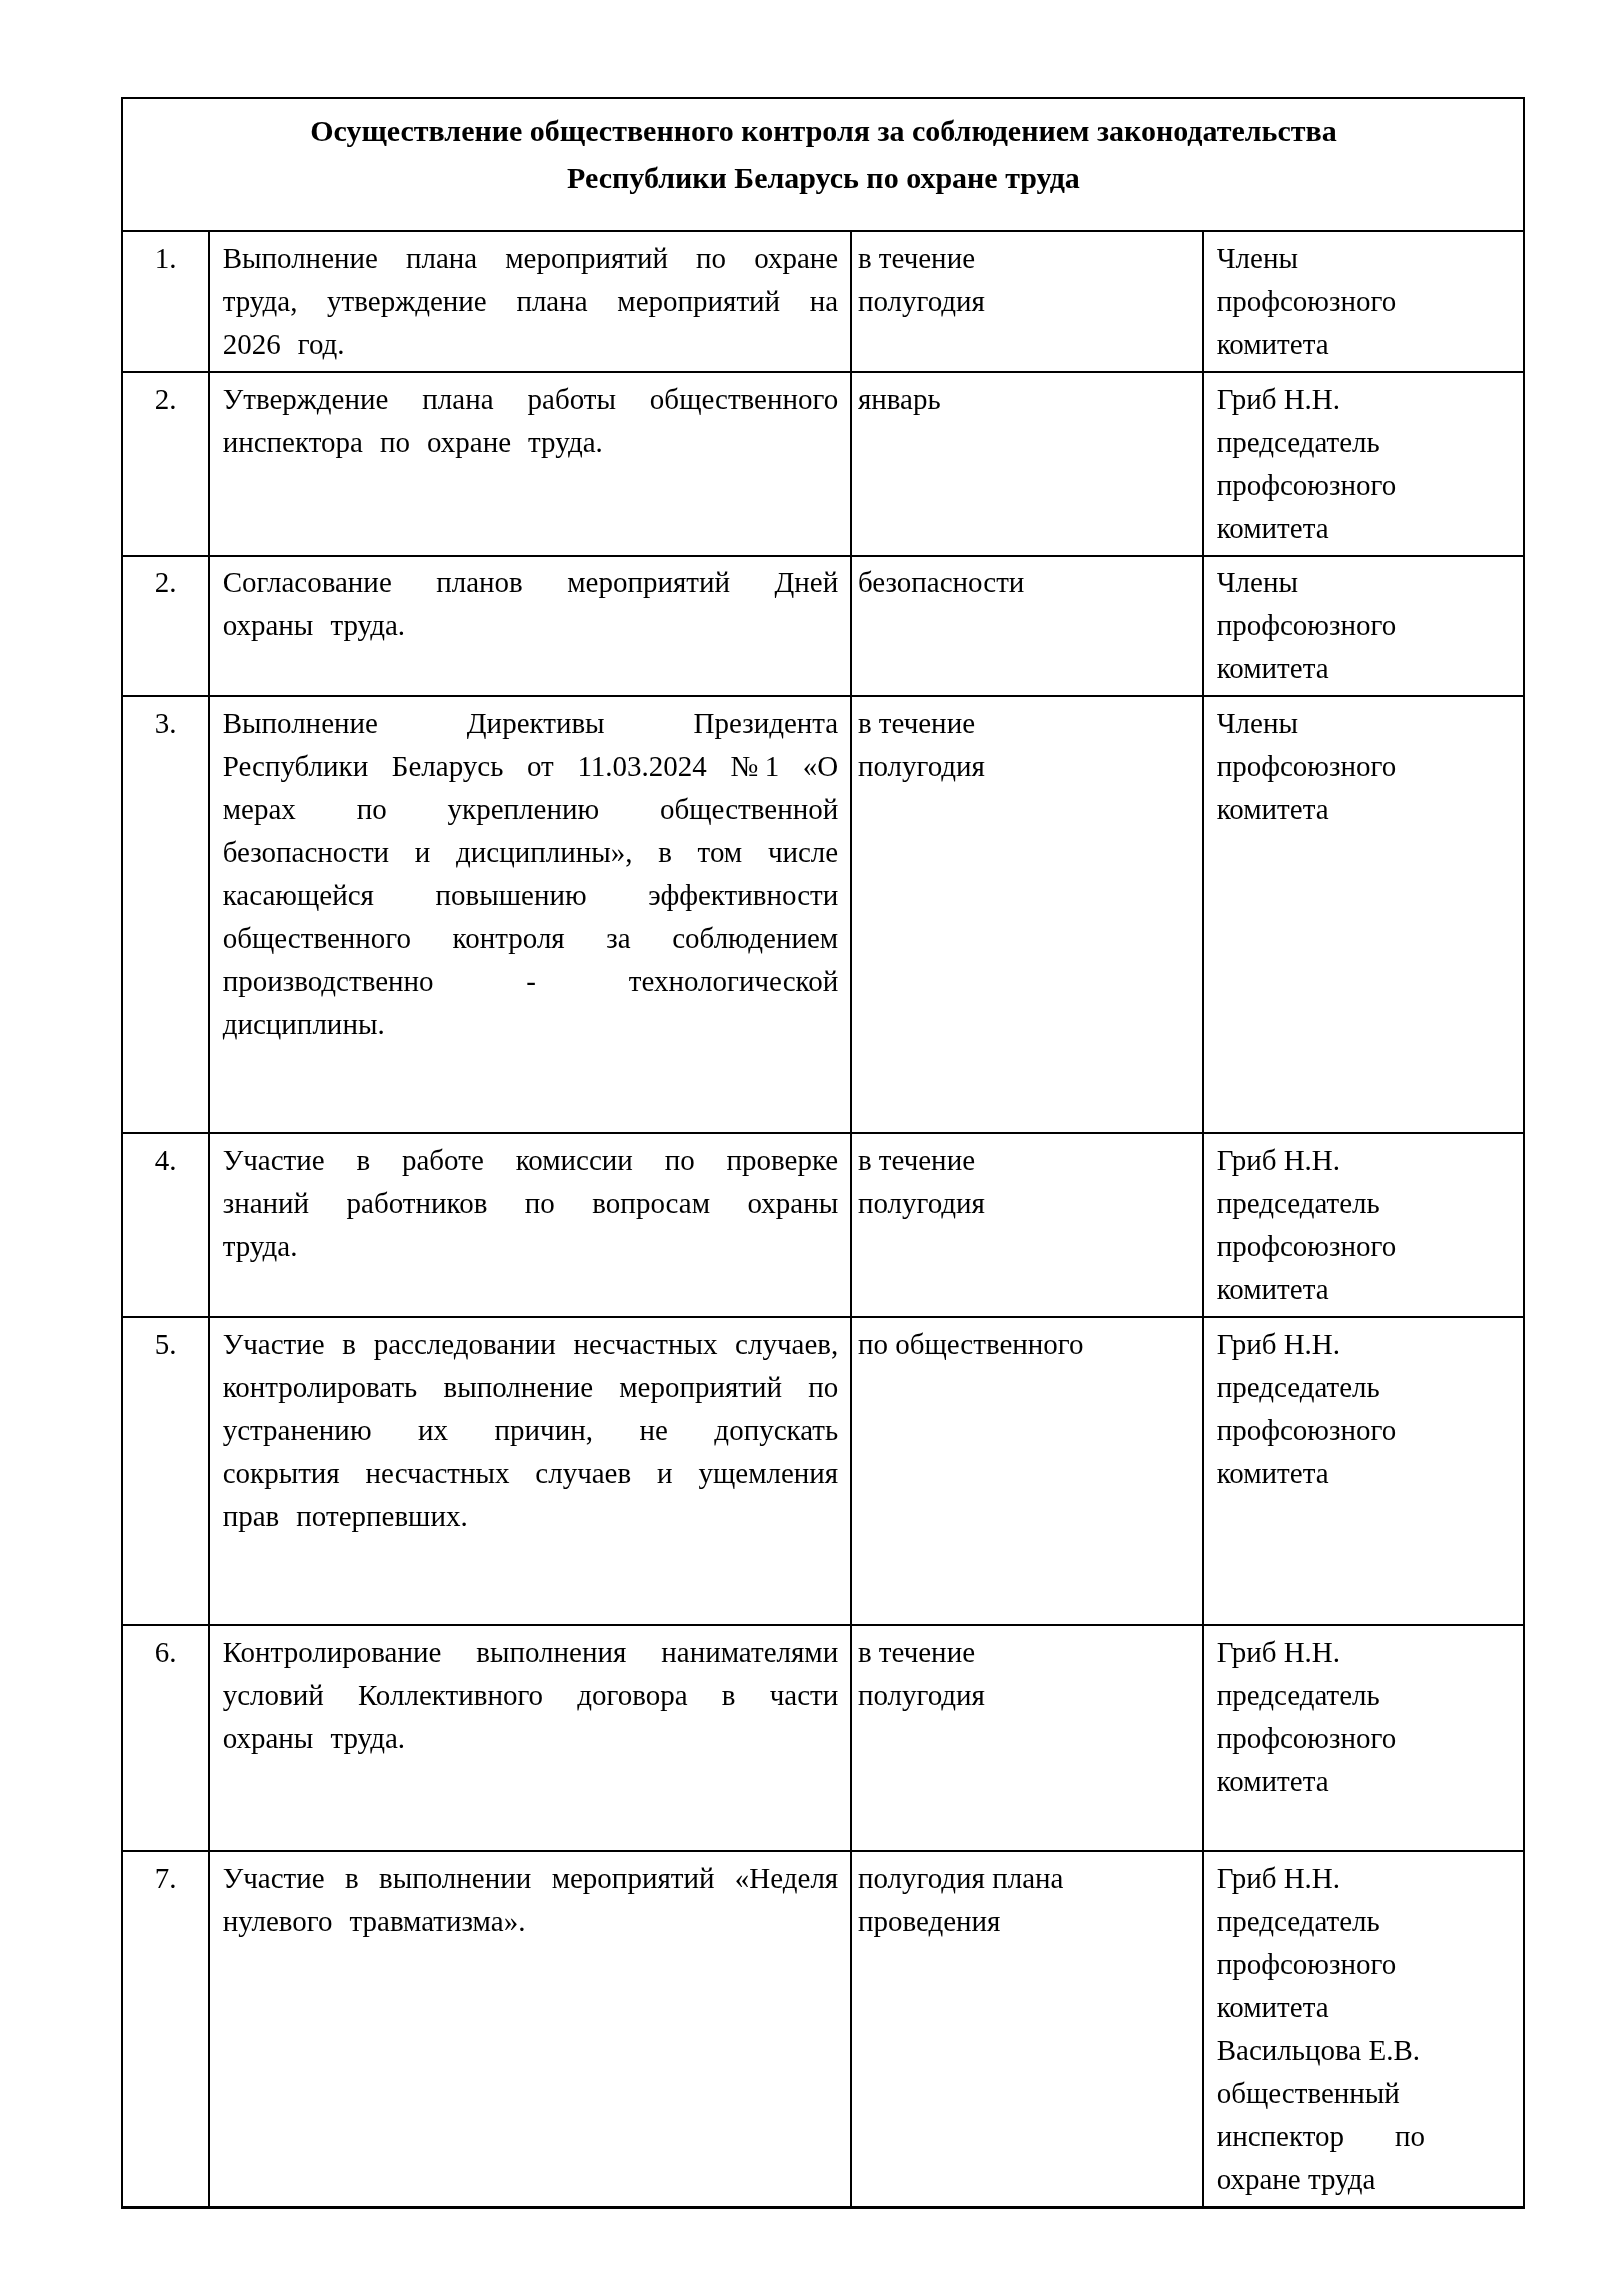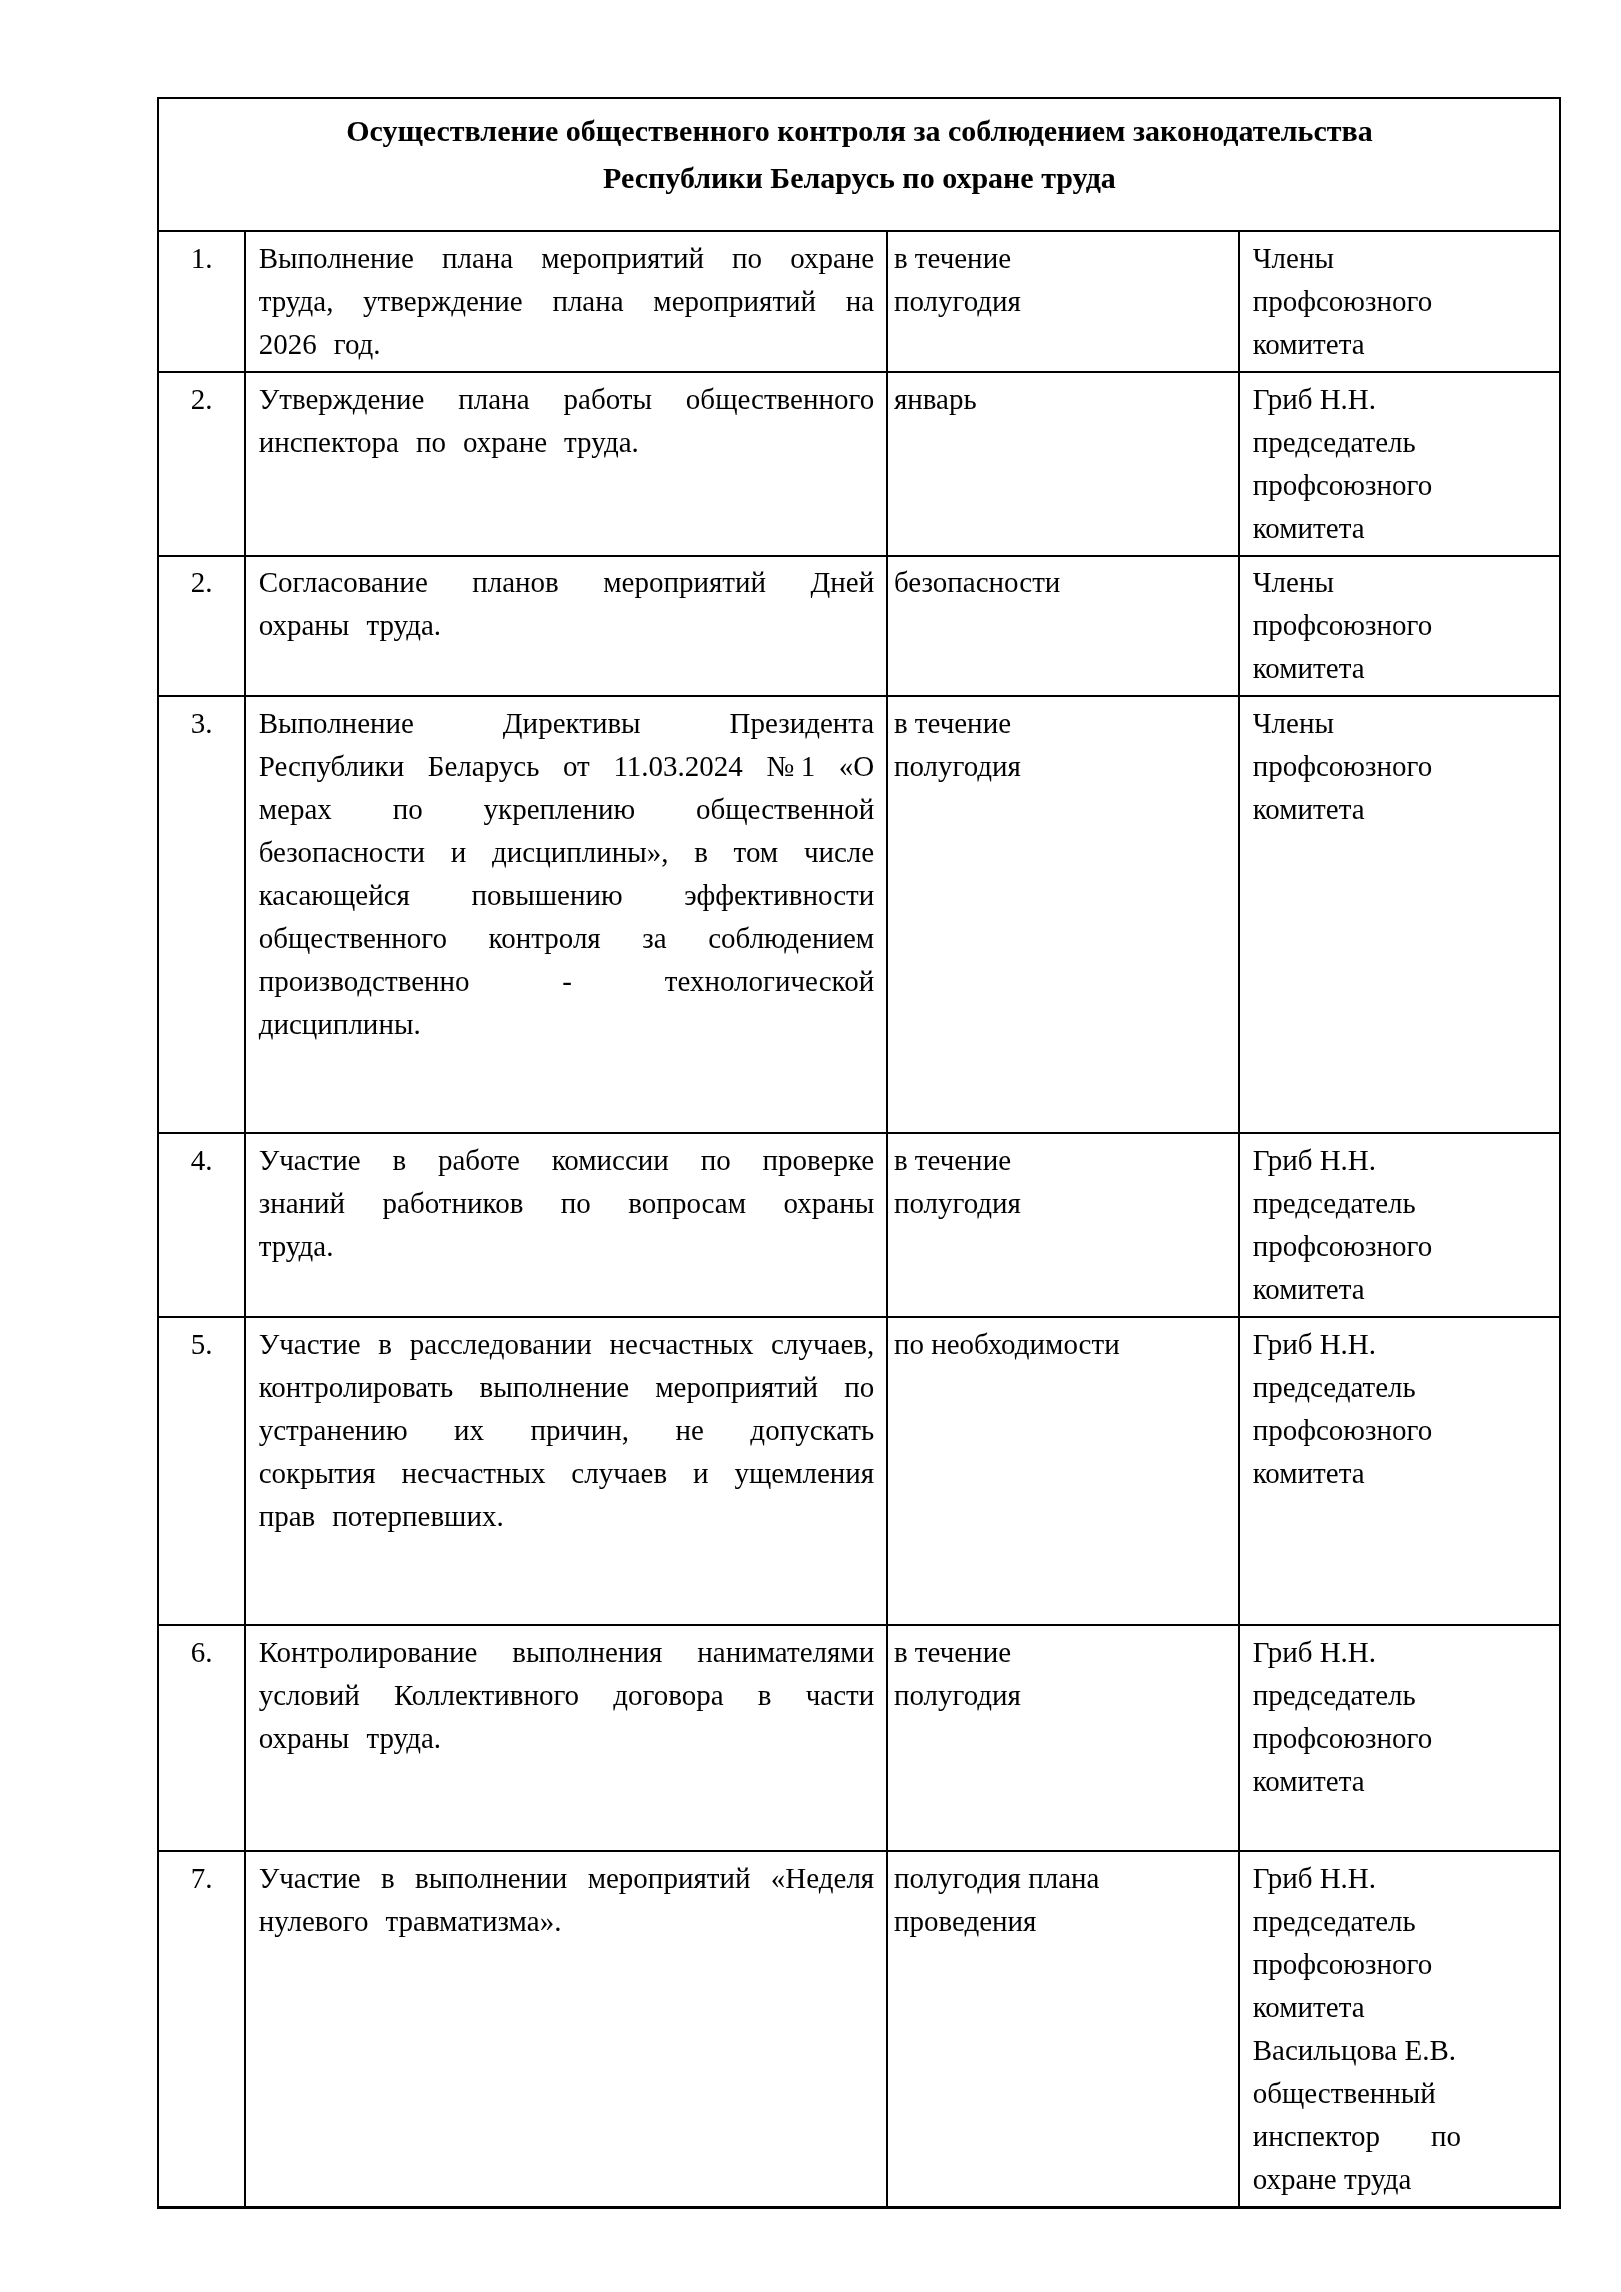--- a/index.html
+++ b/index.html
@@ -20,21 +20,20 @@
     top: 97px;
     width: 1402px;
     border-collapse: collapse;
     table-layout: fixed;
     font-size: 29px;
     line-height: 43px;
   }
   table.plan-table,
   table.plan-table td {
     border: 2px solid #000000;
-    margin-left: 36px;
   }
   table.plan-table {
     border-top-width: 2.9px;
     border-left-width: 2.9px;
     border-right-width: 2.9px;
     border-bottom-width: 3.9px;
   }
   td {
     vertical-align: top;
     padding: 4.9px 11.8px 4.9px 12.7px;
@@ -140,21 +139,21 @@
 полугодия</td>
       <td class="resp-cell">Гриб Н.Н.
 председатель
 профсоюзного
 комитета</td>
     </tr>
 
     <tr class="r6">
       <td class="num-cell">5.</td>
       <td class="activity-cell">Участие в расследовании несчастных случаев, контролировать выполнение мероприятий по устранению их причин, не допускать сокрытия несчастных случаев и ущемления прав потерпевших.</td>
-      <td class="period-cell">по необходимости</td>
+      <td class="period-cell">по общественного</td>
       <td class="resp-cell">Гриб Н.Н.
 председатель
 профсоюзного
 комитета</td>
     </tr>
 
     <tr class="r7">
       <td class="num-cell">6.</td>
       <td class="activity-cell">Контролирование выполнения нанимателями условий Коллективного договора в части охраны труда.</td>
       <td class="period-cell">в течение

